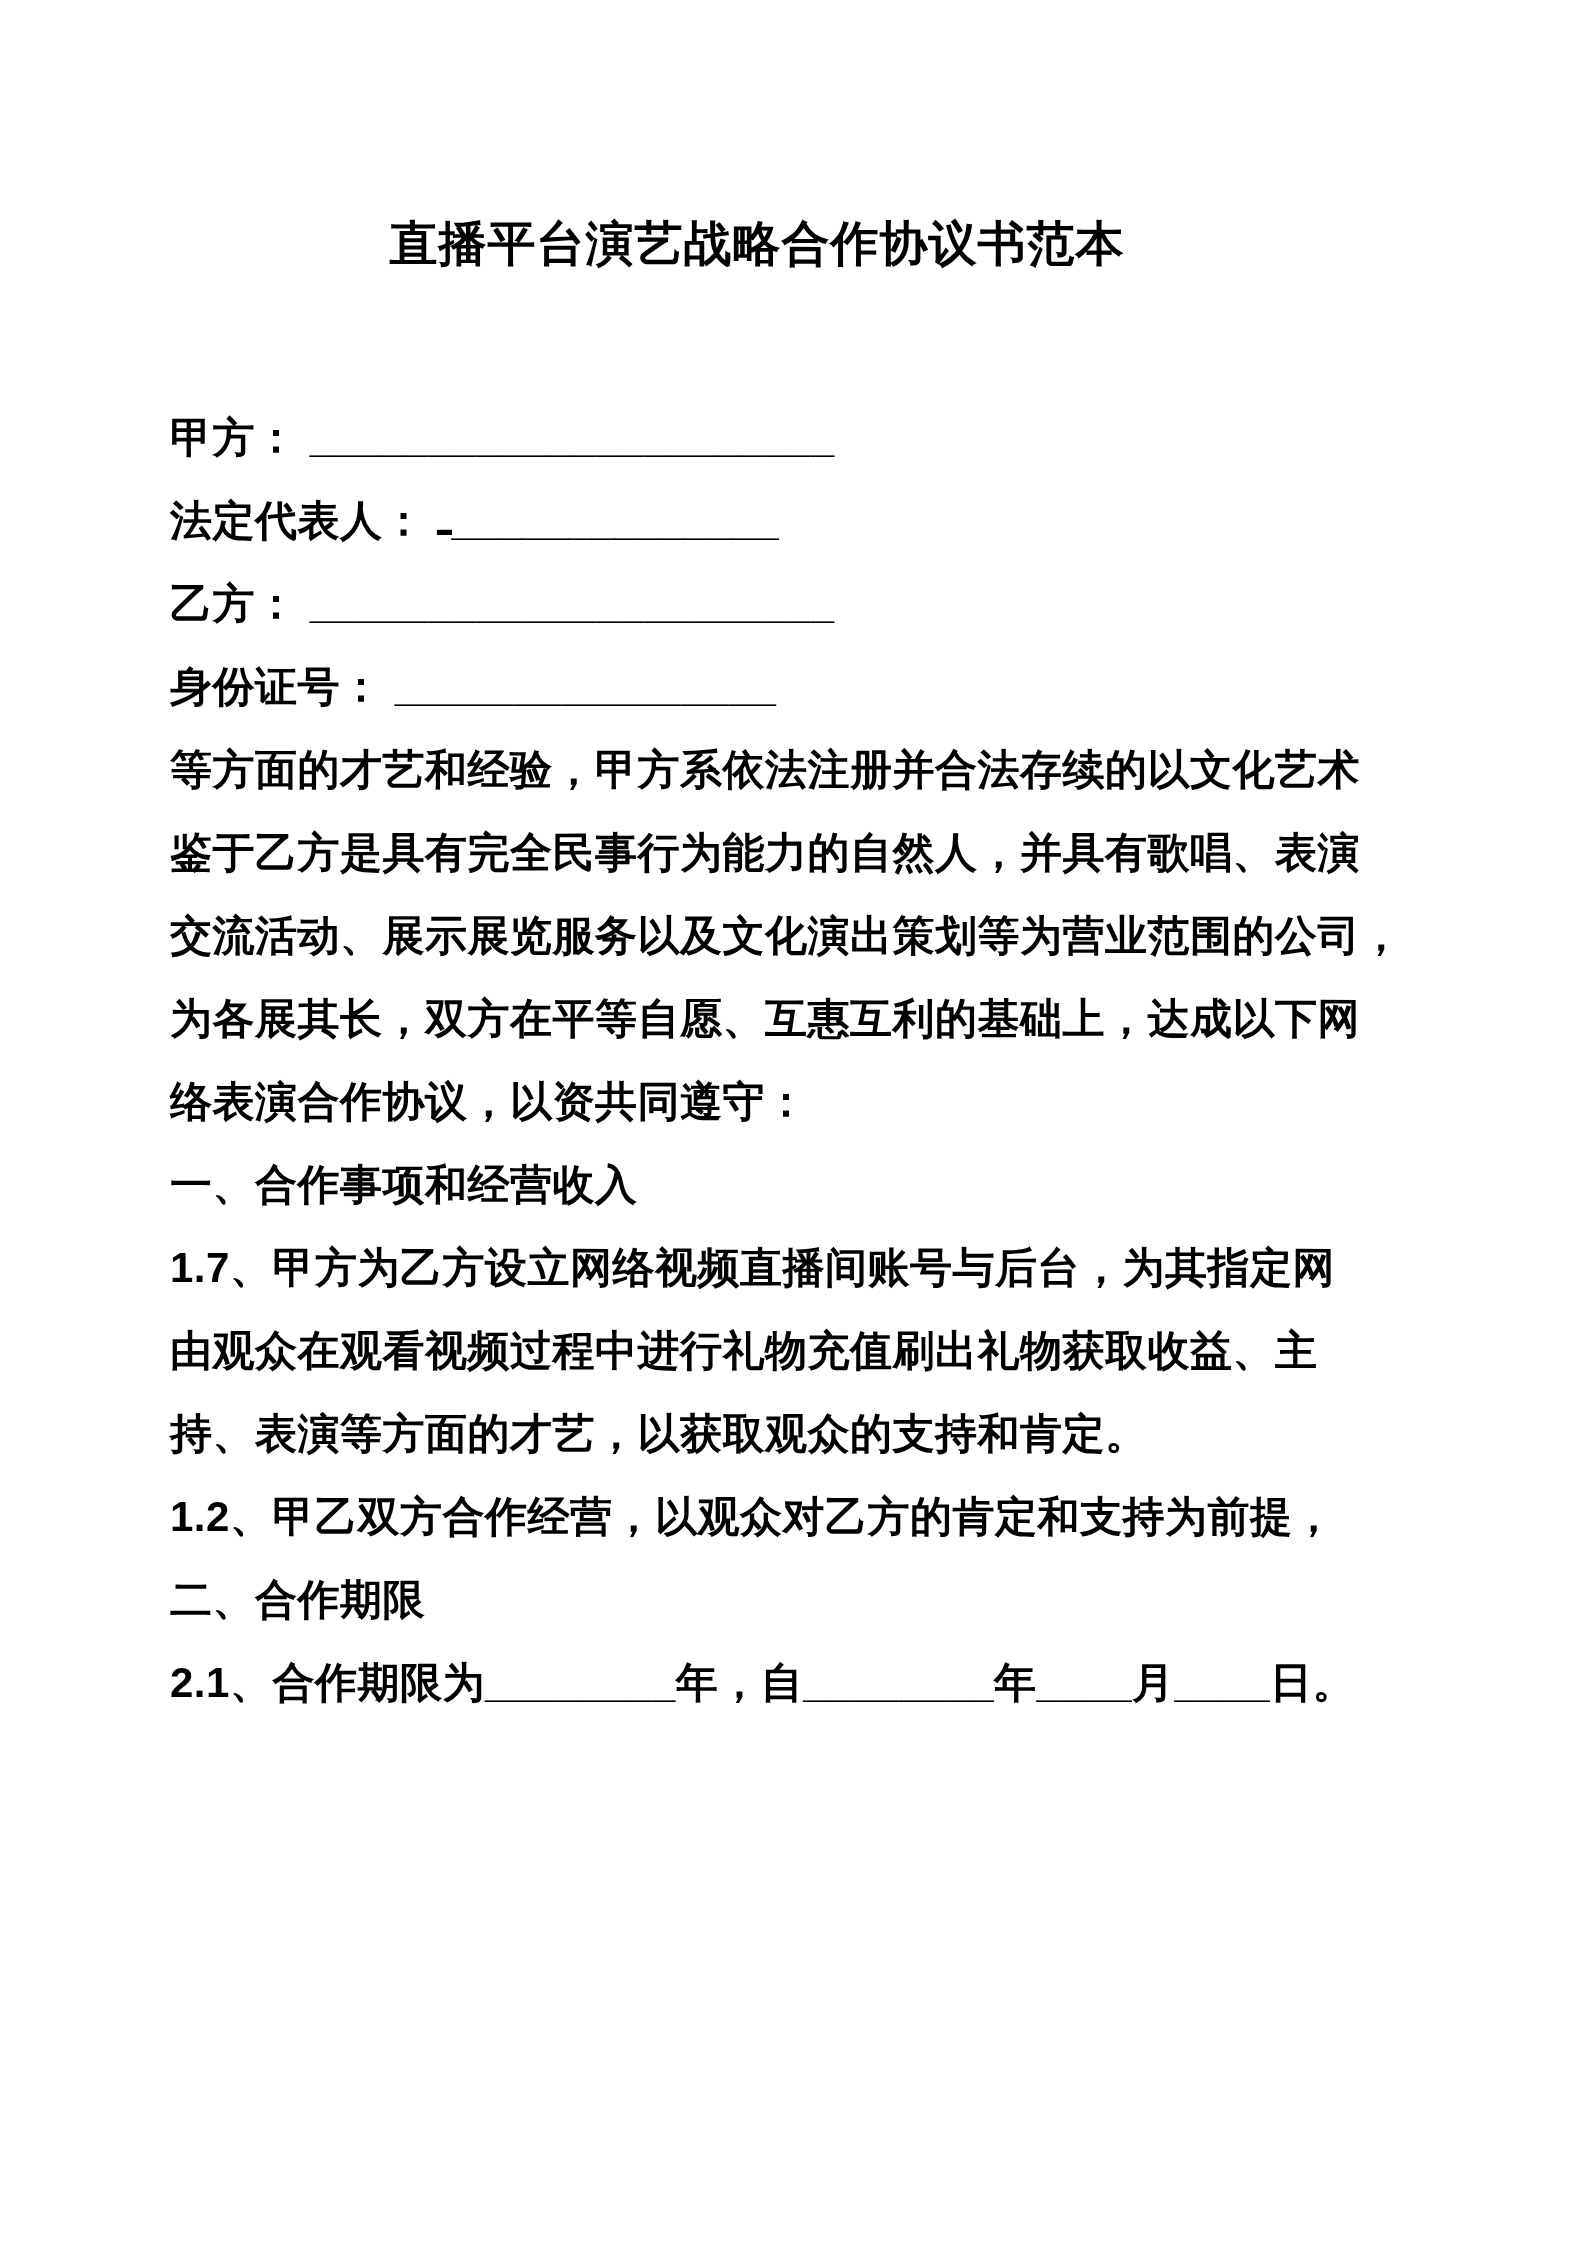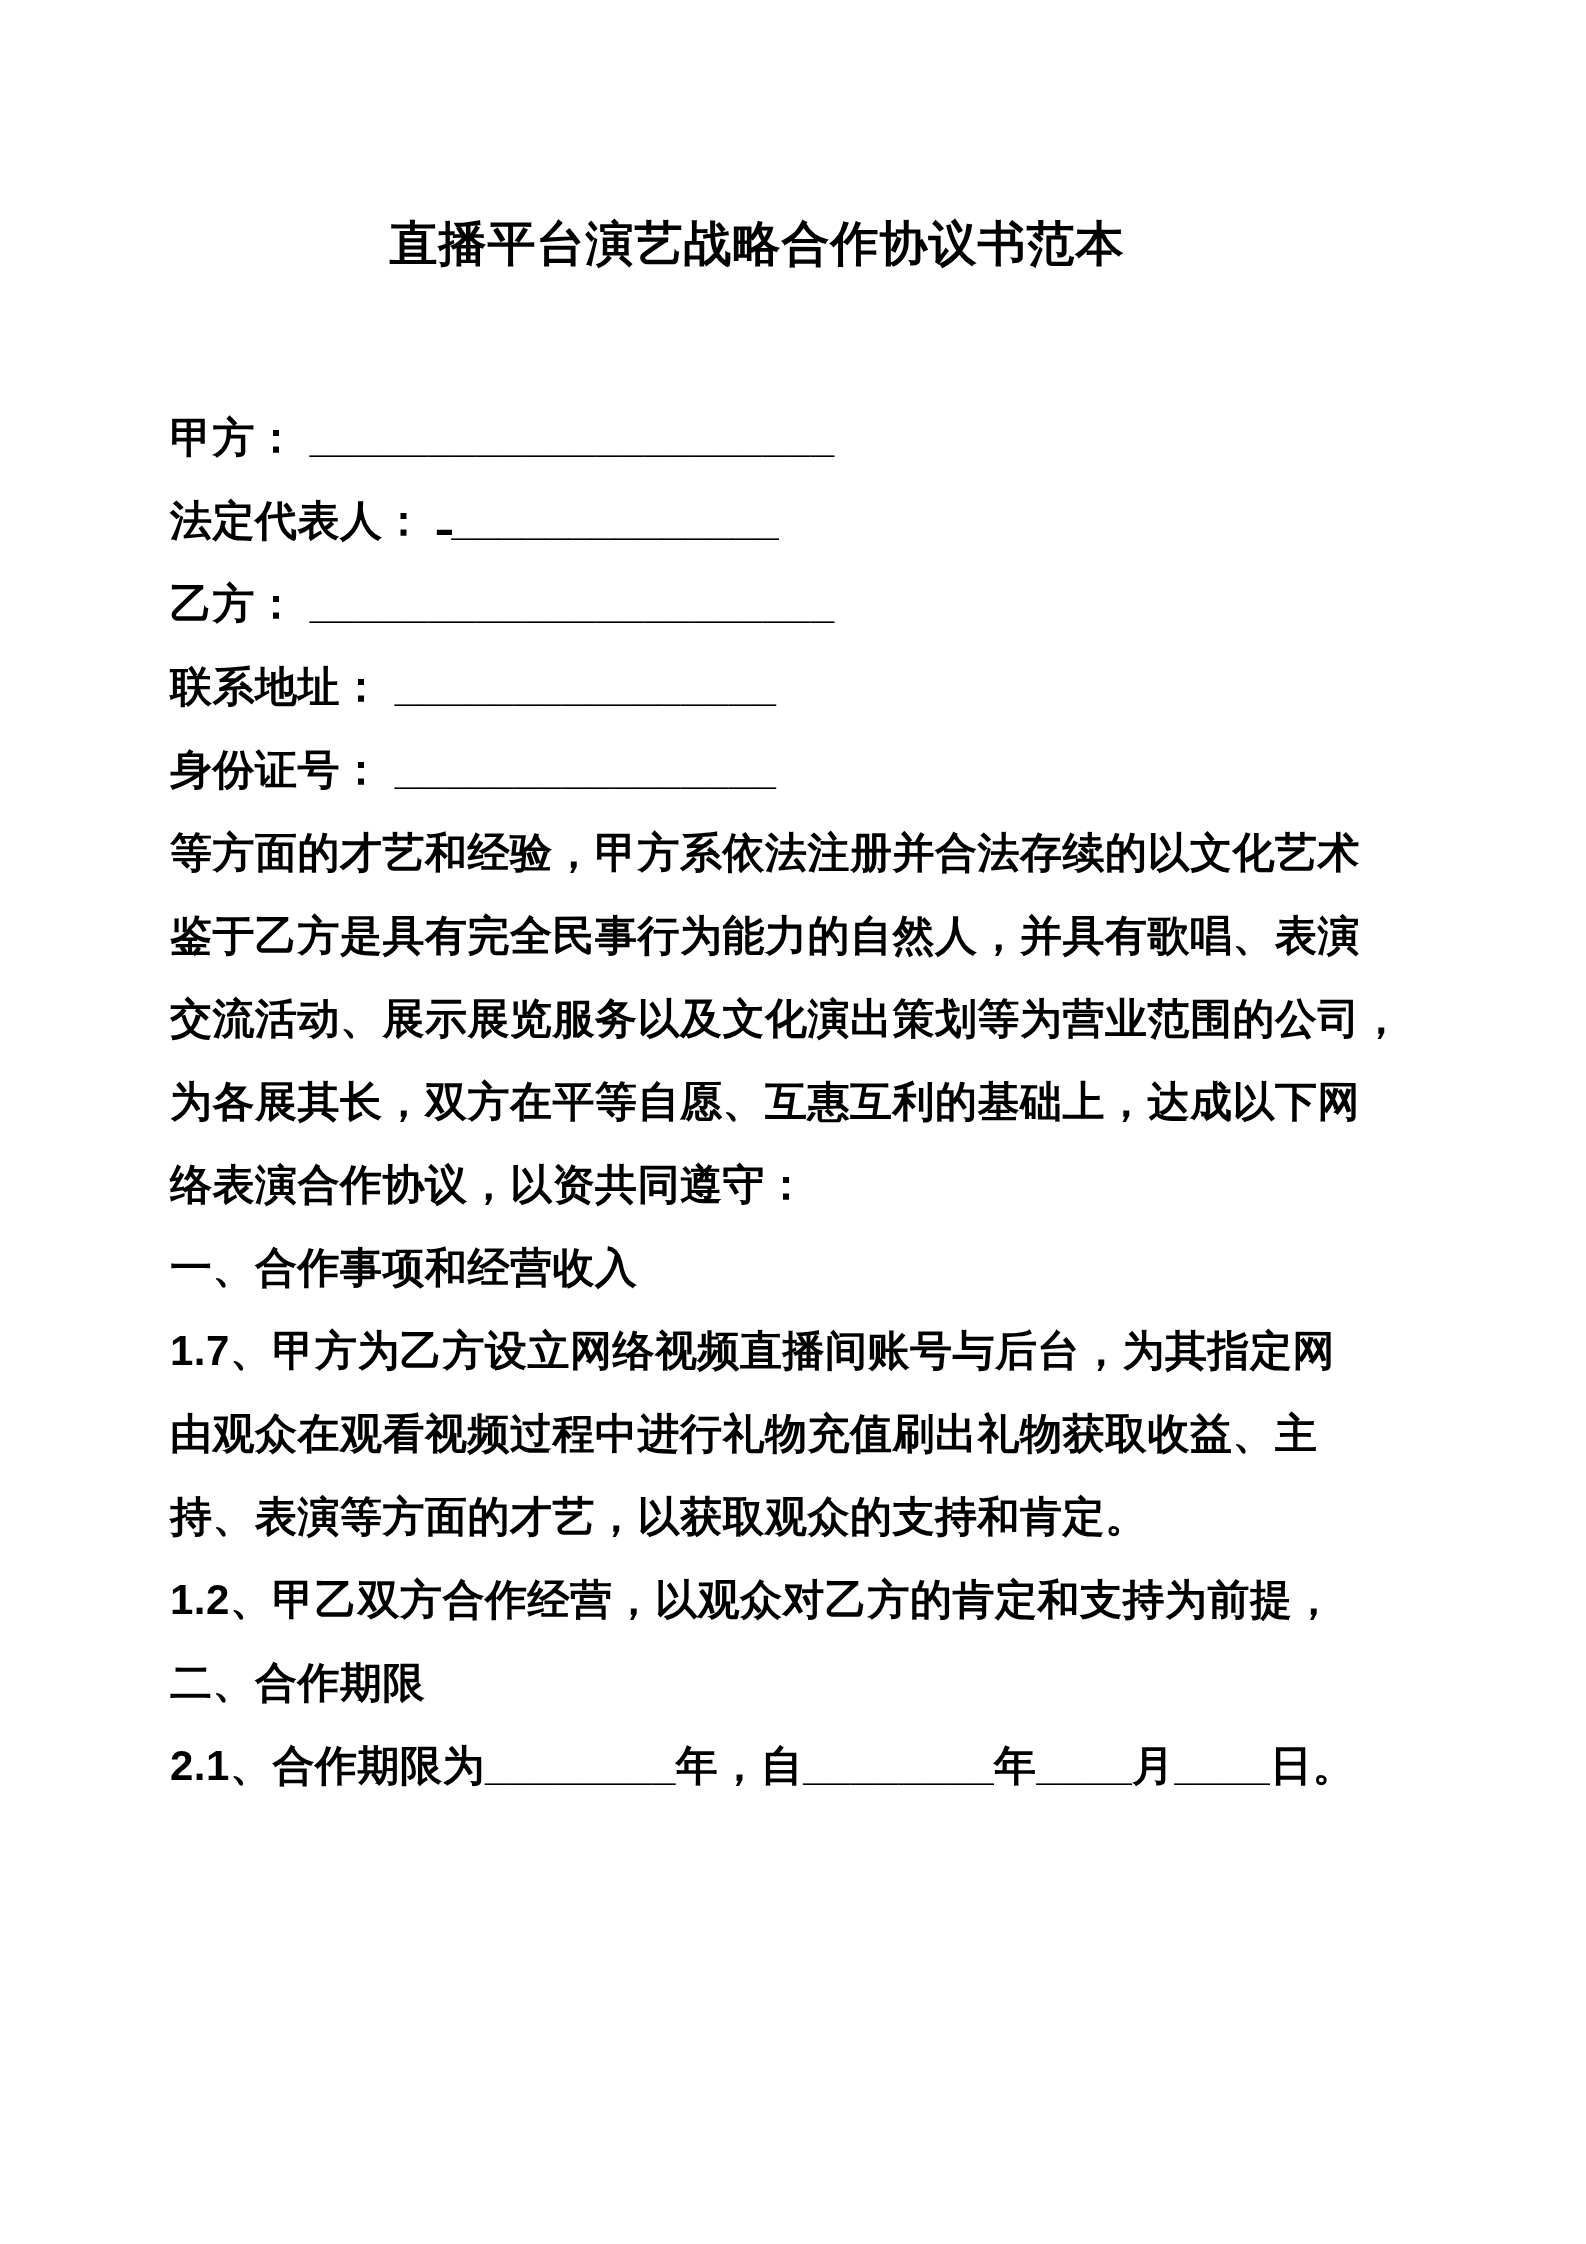--- a/index.html
+++ b/index.html
@@ -55,21 +55,20 @@
 
   <div class="doc-content">
 
       <div class="doc-line line-field">甲方： ______________________</div>
 
 
       <div class="doc-line line-field">法定代表人： ـ______________</div>
 
       <div class="doc-line line-field">乙方： ______________________</div>
 
-      <div class="doc-line line-field">联系地址： ________________</div>
 
       <div class="doc-line line-field">身份证号： ________________</div>
 
       <div class="doc-line line-paragraph">等方面的才艺和经验，甲方系依法注册并合法存续的以文化艺术</div>
 
       <div class="doc-line line-paragraph">鉴于乙方是具有完全民事行为能力的自然人，并具有歌唱、表演</div>
 
       <div class="doc-line line-paragraph">交流活动、展示展览服务以及文化演出策划等为营业范围的公司，</div>
 
       <div class="doc-line line-paragraph">为各展其长，双方在平等自愿、互惠互利的基础上，达成以下网</div>

